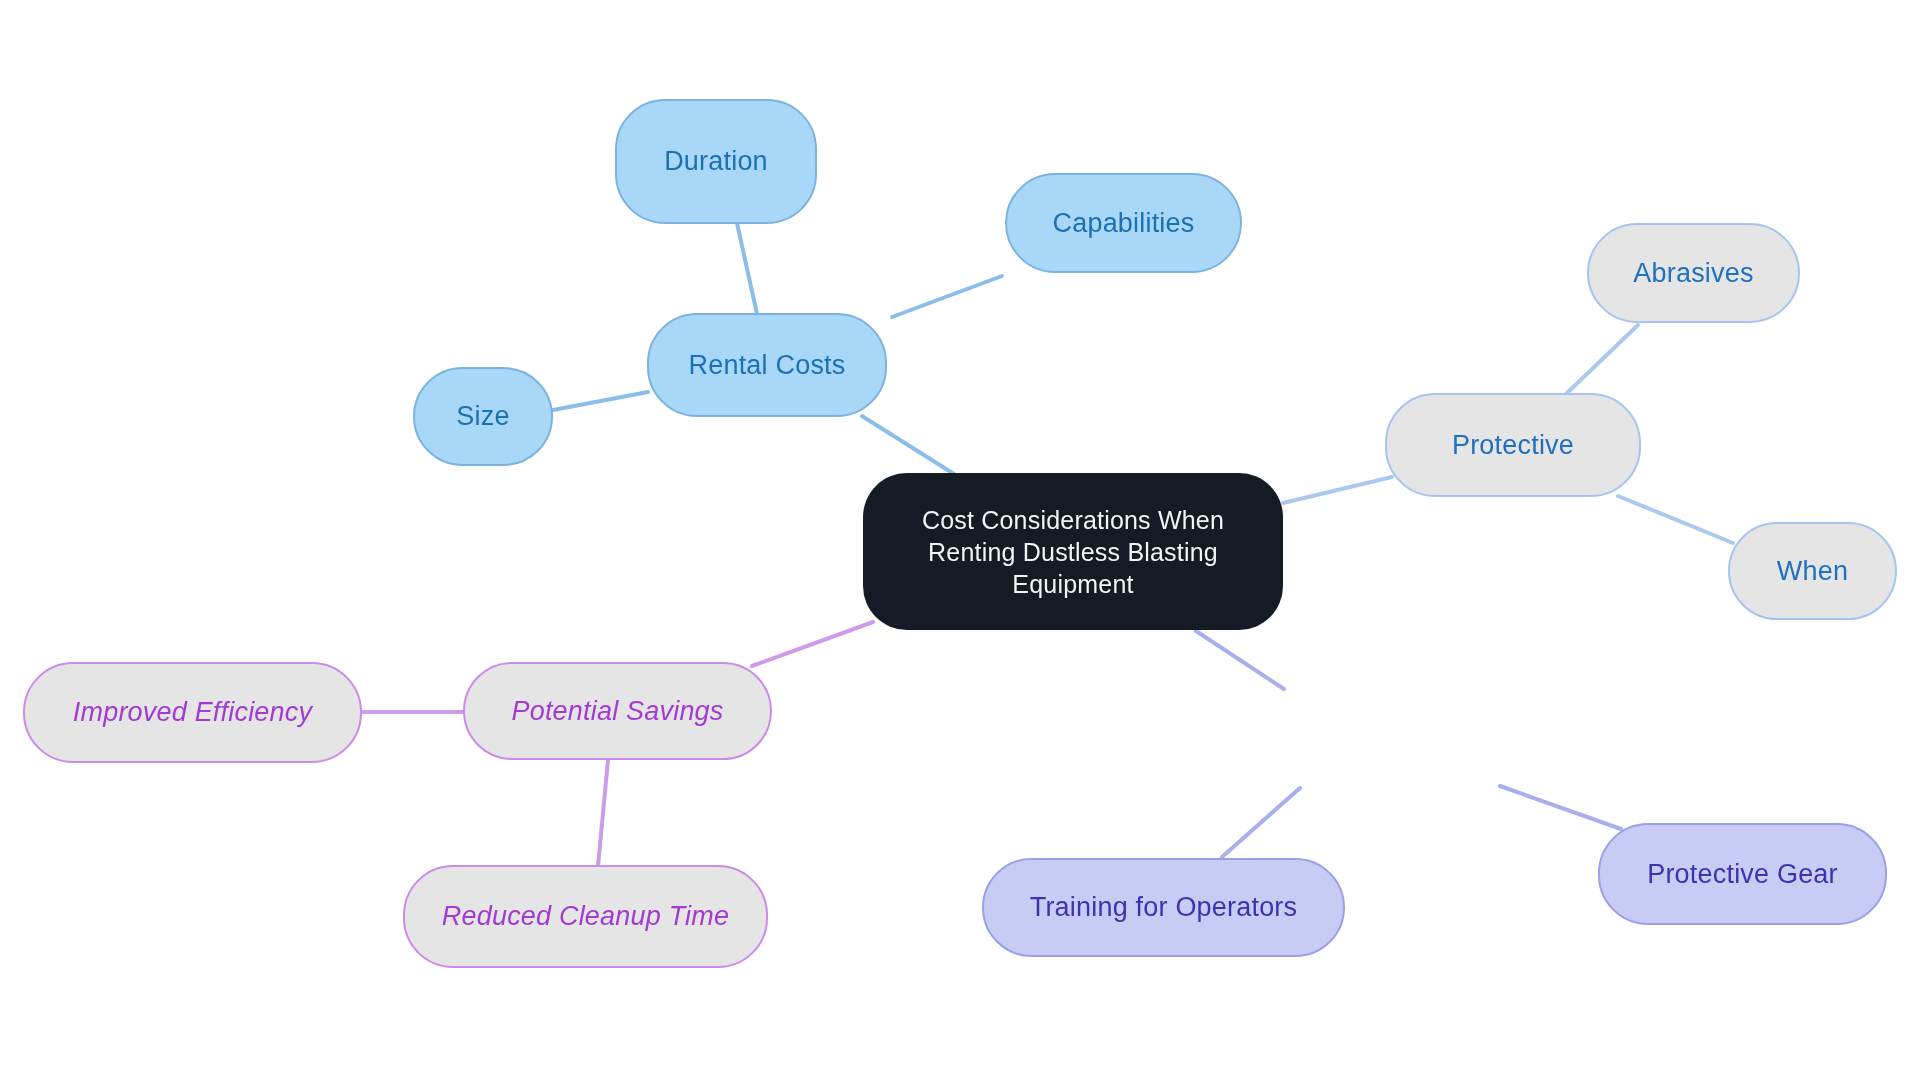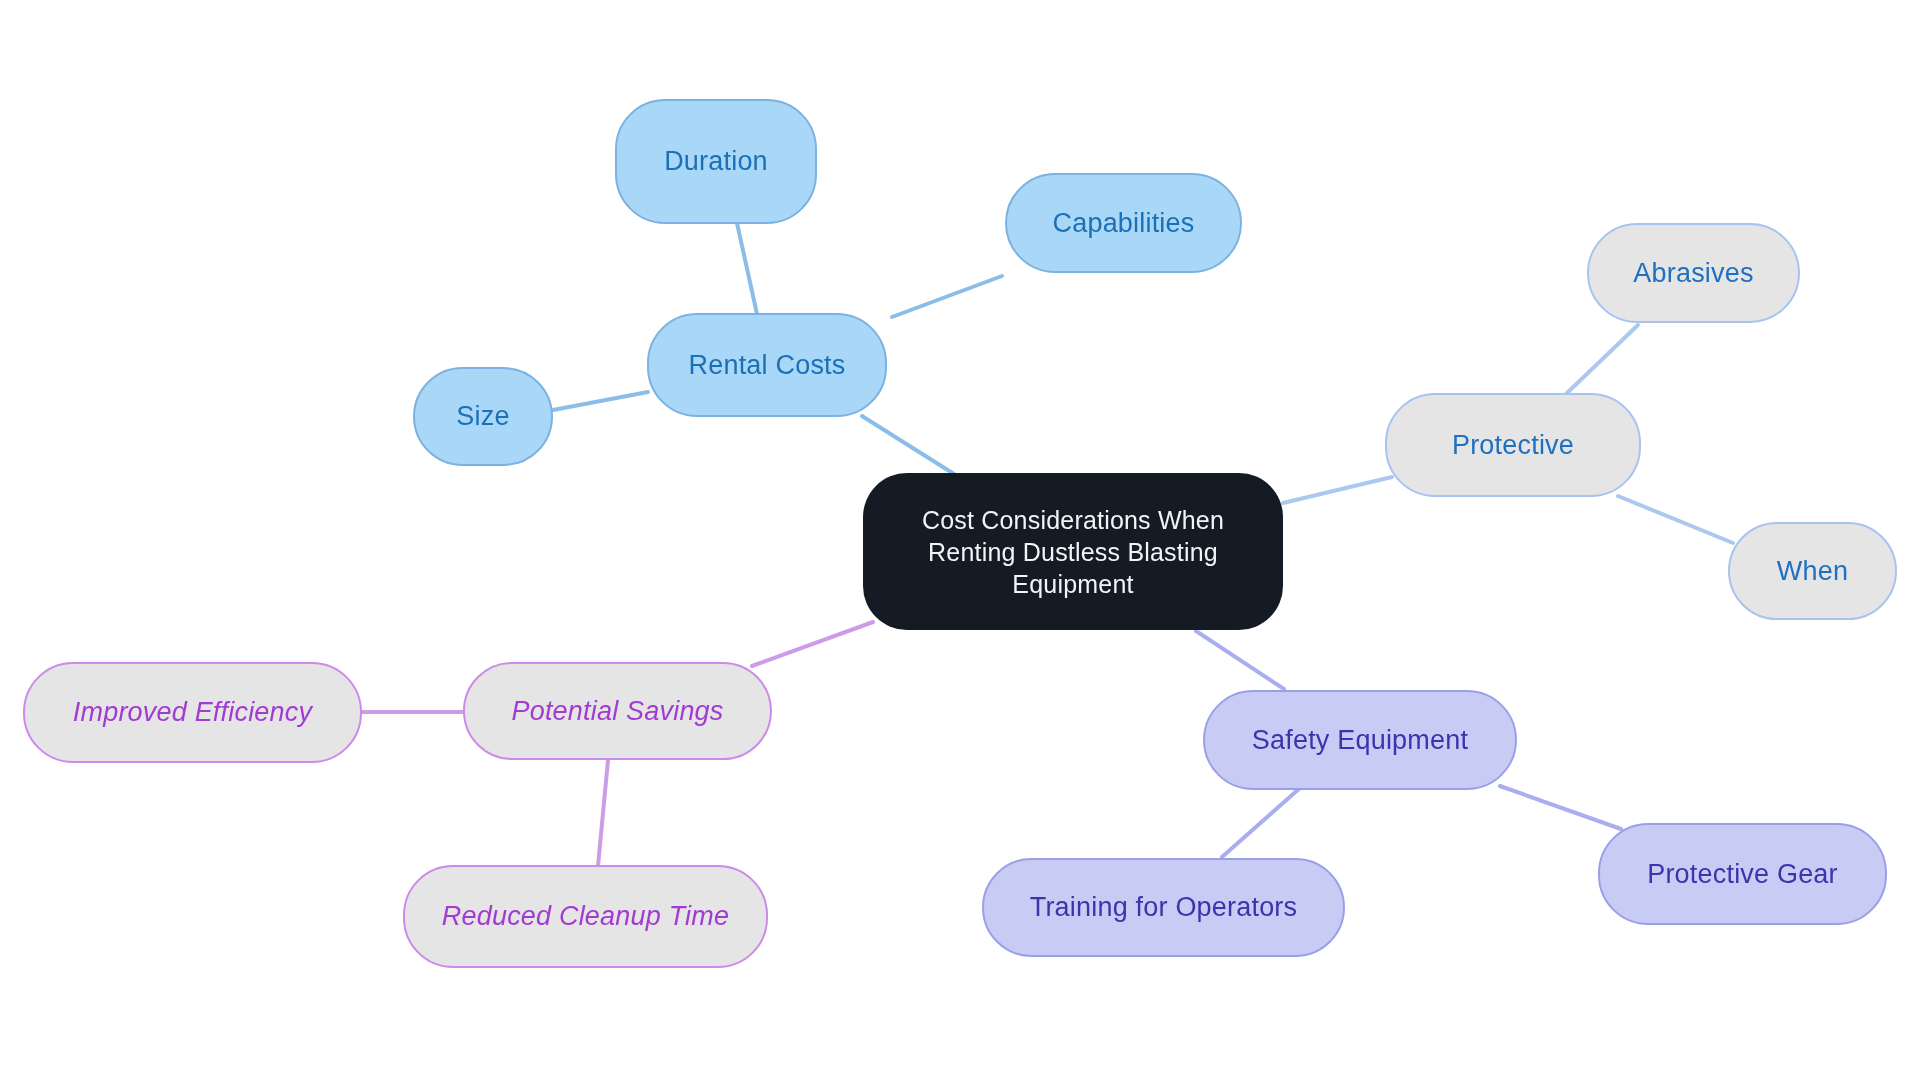--- a/index.html
+++ b/index.html
@@ -65,21 +65,20 @@
 
   <div class="node c-rental" style="left:647px;top:313px;width:240px;height:104px;">Rental Costs</div>
   <div class="node c-rental" style="left:615px;top:99px;width:202px;height:125px;">Duration</div>
   <div class="node c-rental" style="left:1005px;top:173px;width:237px;height:100px;">Capabilities</div>
   <div class="node c-rental" style="left:413px;top:367px;width:140px;height:99px;">Size</div>
 
   <div class="node c-consum" style="left:1385px;top:393px;width:256px;height:104px;">Protective</div>
   <div class="node c-consum" style="left:1587px;top:223px;width:213px;height:100px;">Abrasives</div>
   <div class="node c-consum" style="left:1728px;top:522px;width:169px;height:98px;">When</div>
 
-  <div class="node c-safety" style="left:1203px;top:690px;width:314px;height:100px;">Safety Equipment</div>
   <div class="node c-safety" style="left:982px;top:858px;width:363px;height:99px;">Training for Operators</div>
   <div class="node c-safety" style="left:1598px;top:823px;width:289px;height:102px;">Protective Gear</div>
 
   <div class="node c-saving" style="left:463px;top:662px;width:309px;height:98px;">Potential Savings</div>
   <div class="node c-saving" style="left:23px;top:662px;width:339px;height:101px;">Improved Efficiency</div>
   <div class="node c-saving" style="left:403px;top:865px;width:365px;height:103px;">Reduced Cleanup Time</div>
 
 </div>
 
 </body></html>

